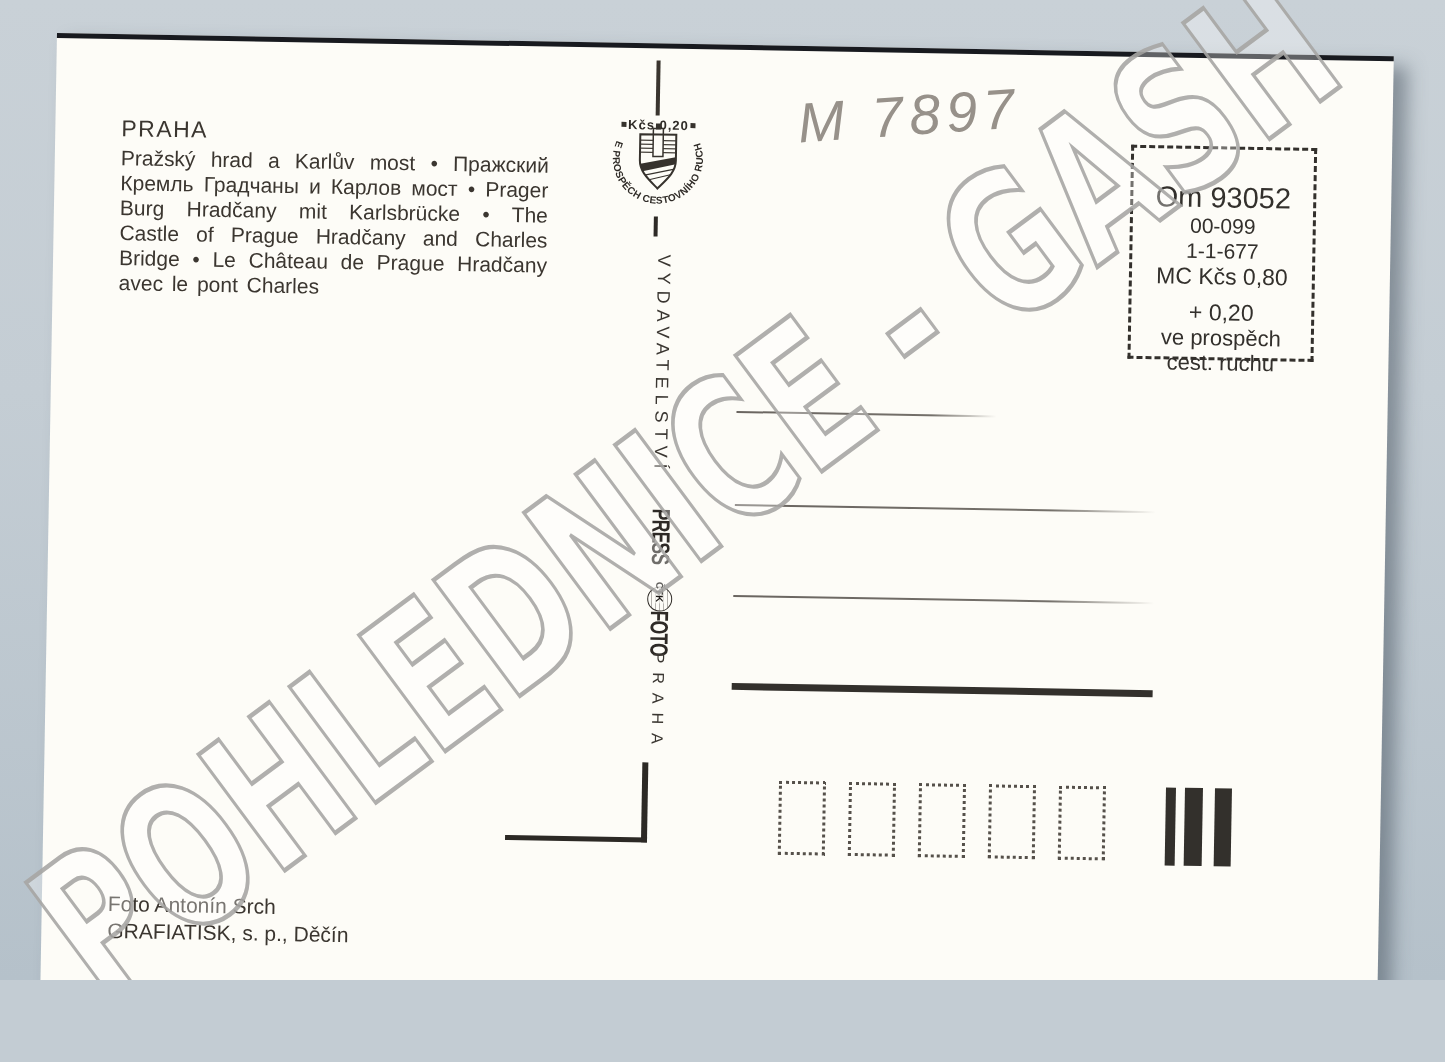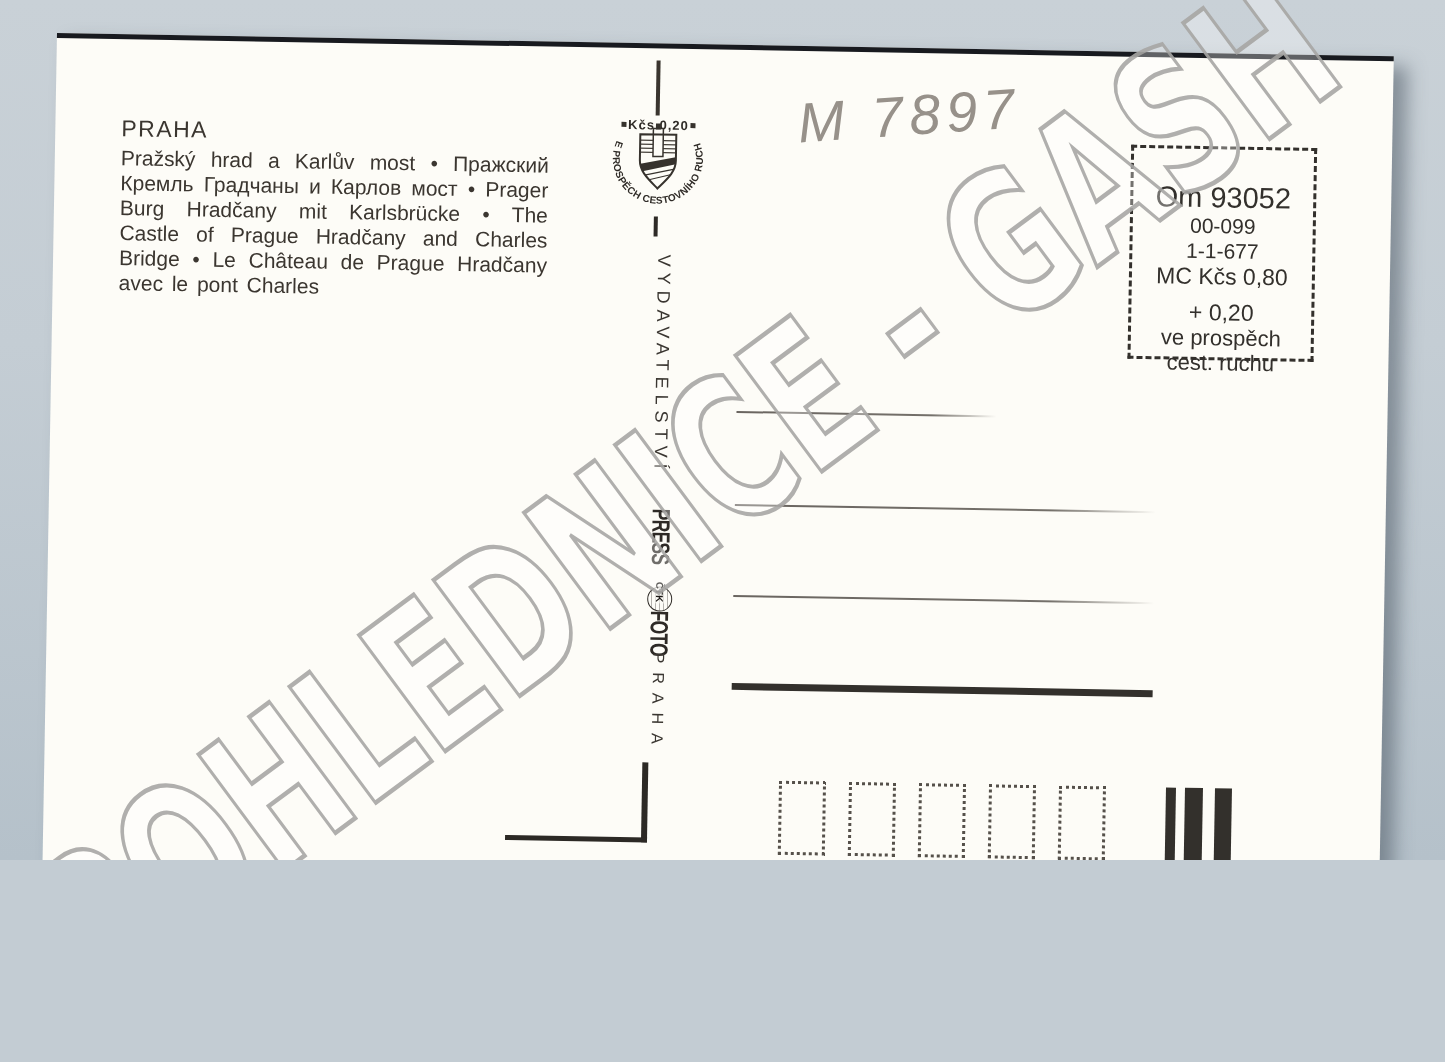--- a/index.html
+++ b/index.html
@@ -2,21 +2,21 @@
 <html><head>
 <meta charset="utf-8">
 <style>
   html,body{margin:0;padding:0;}
   body{
     width:1445px;height:1062px;overflow:hidden;
     font-family:"Liberation Sans","DejaVu Sans",sans-serif;
     background:#c3ccd3;
   }
   .scene{
-    position:relative;width:1445px;height:860px;
+    position:relative;width:1445px;height:980px;
     background:linear-gradient(180deg,#c9d1d7 0%,#c4cdd4 40%,#b5c1ca 100%);
     overflow:hidden;
   }
   .postcard{
     position:absolute;left:57px;top:33px;width:1337px;height:972px;
     background:#fdfcf7;
     border-top:5px solid #181a1f;
     box-shadow:14px 10px 18px rgba(68,80,92,.5);
     transform:rotate(1deg);
     transform-origin:0 0;

